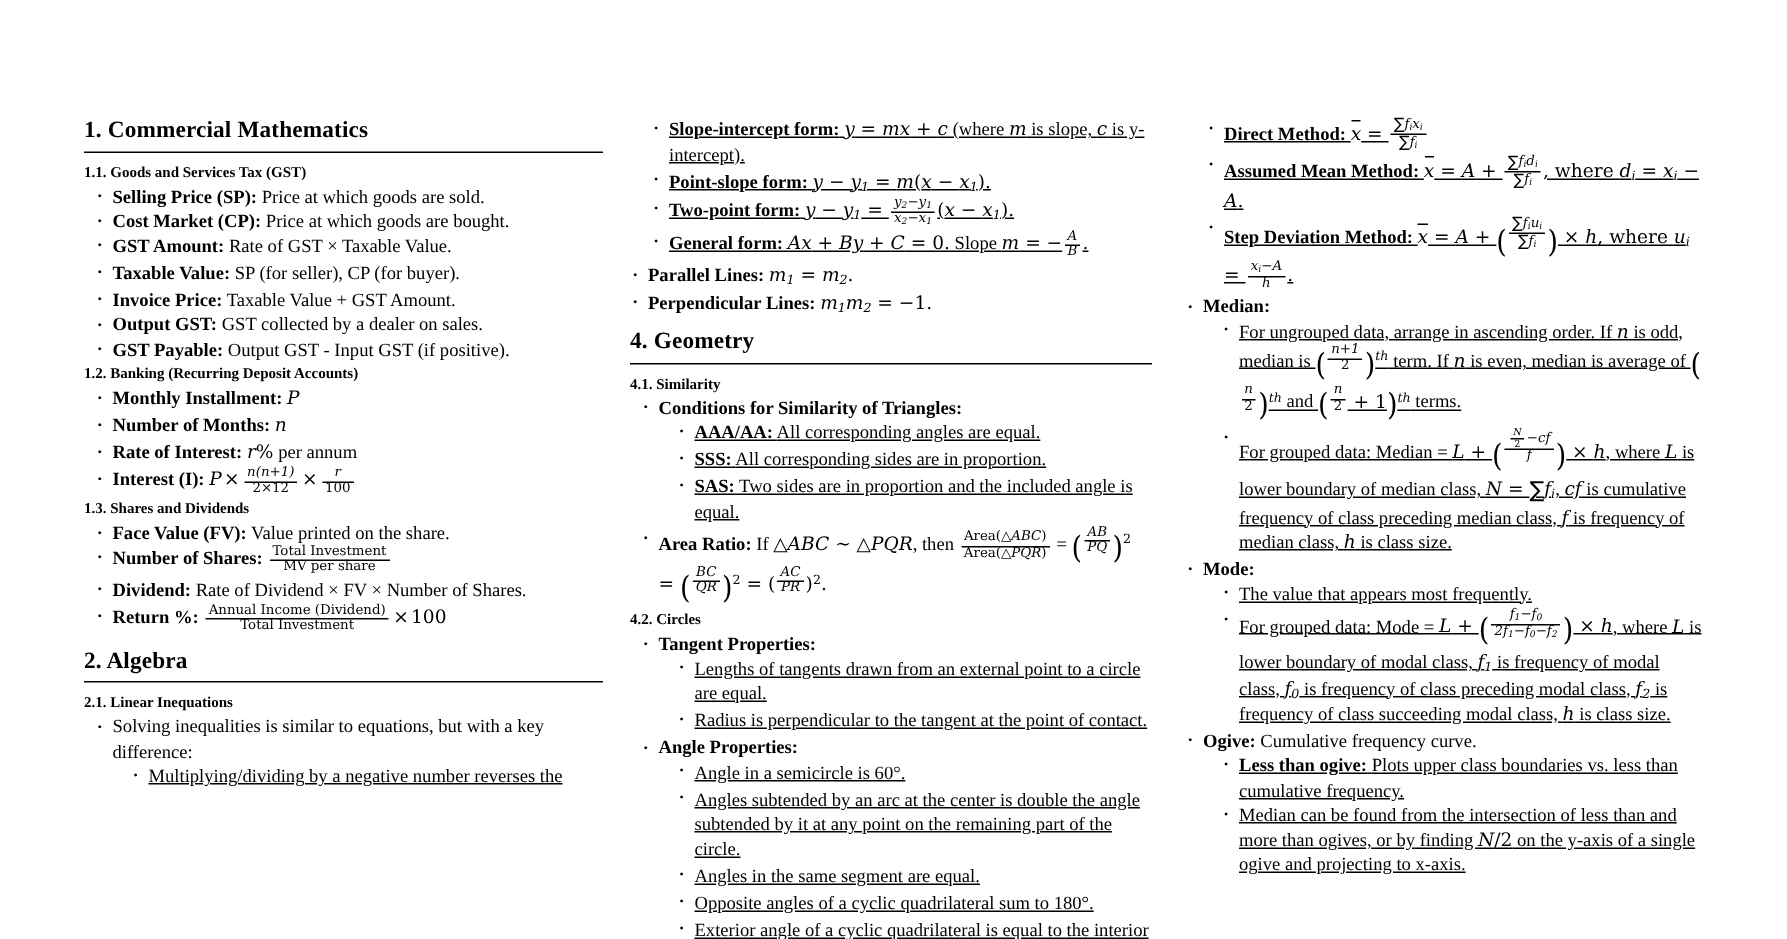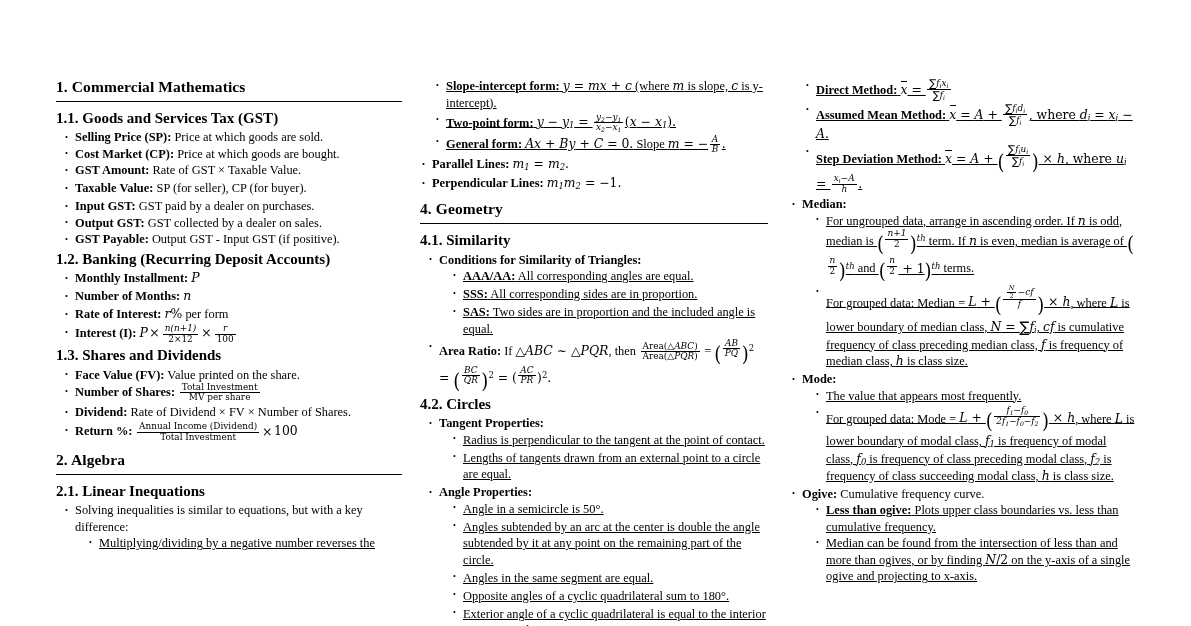--- a/index.html
+++ b/index.html
@@ -13,21 +13,21 @@
   .col-1{left:56px;width:346px;}
   .col-2{left:420px;width:348px;}
   .col-3{left:790px;width:345px;}
 
   h1.sec{
     font-size:15.5px;font-weight:bold;margin:0 0 1px 0;padding:0;
     letter-spacing:.1px;line-height:1.2;
   }
   .rule{border:0;border-top:1.6px solid #000;margin:4px 0 7px 0;height:0;}
   h2.sub{
-    font-size:15px;font-weight:bold;margin:2px 0 1px 0;padding:0;line-height:1.3;font-family:Liberation Serif, serif;
+    font-size:10px;font-weight:bold;margin:2px 0 1px 0;padding:0;line-height:1.3;font-family:Liberation Serif, serif;
   }
 
   ul{list-style:none;margin:0;padding:0;}
   ul.lvl1{padding-left:9px;}
   ul.lvl2{padding-left:14px;text-decoration:underline;}
   li{
     position:relative;font-size:12.4px;line-height:1.33;
     margin:0 0 1.5px 0;padding-left:10px;text-align:left;
   }
   li.tight{margin-bottom:0px;}
@@ -68,30 +68,30 @@
 
     <h1 class="sec">1. Commercial Mathematics</h1>
     <hr class="rule">
 
     <h2 class="sub">1.1. Goods and Services Tax (GST)</h2>
     <ul class="lvl1">
       <li class="tight"><b>Selling Price (SP):</b> <span>Price at which goods are sold.</span></li>
       <li class="tight"><b>Cost Market (CP):</b> <span>Price at which goods are bought.</span></li>
       <li><b>GST Amount:</b> <span>Rate of GST × Taxable Value.</span></li>
       <li><b>Taxable Value:</b> <span>SP (for seller), CP (for buyer).</span></li>
-      <li class="tight"><b>Input GST:</b> <span>GST paid by a dealer on purchases.</span></li>
+      <li class="tight"><b>Invoice Price:</b> <span>Taxable Value + GST Amount.</span></li>
       <li class="tight"><b>Output GST:</b> <span>GST collected by a dealer on sales.</span></li>
       <li><b>GST Payable:</b> <span>Output GST - Input GST (if positive).</span></li>
     </ul>
 
     <h2 class="sub">1.2. Banking (Recurring Deposit Accounts)</h2>
     <ul class="lvl1">
       <li><b>Monthly Installment:</b> <span class="mi">P</span></li>
       <li><b>Number of Months:</b> <span class="mi">n</span></li>
-      <li><b>Rate of Interest:</b> <span class="mi">r</span><span class="mu">%</span> <span>per form</span></li>
+      <li><b>Rate of Interest:</b> <span class="mi">r</span><span class="mu">%</span> <span>per annum</span></li>
       <li><b>Interest (I):</b>
         <span class="mi">P</span><span class="op">×</span><span class="frac"><span class="mi">n(n+1)</span><span class="den mu">2×12</span></span><span class="op">×</span><span class="frac"><span class="mi">r</span><span class="den mu">100</span></span></li>
     </ul>
 
     <h2 class="sub">1.3. Shares and Dividends</h2>
     <ul class="lvl1">
       <li class="tight"><b>Face Value (FV):</b> <span>Value printed on the share.</span></li>
       <li><b>Number of Shares:</b>
         <span class="frac"><span class="mu">Total Investment</span><span class="den mu">MV per share</span></span></li>
       <li><b>Dividend:</b> <span>Rate of Dividend × FV × Number of Shares.</span></li>
@@ -112,20 +112,23 @@
     </ul>
   </div>
 
   <div class="col col-2">
     <ul class="lvl2" style="padding-left:16px;">
       <li>
         <b>Slope-intercept form:</b>
         <span class="mu"><i>y</i> = <i>mx</i> + <i>c</i></span>
         (where <span class="mi">m</span> is slope, <span class="mi">c</span> is y-intercept).</li>
       <li>
+        <b>Point-slope form:</b>
+        <span class="mu"><i>y</i> − <i>y</i><sub>1</sub> = <i>m</i>(<i>x</i> − <i>x</i><sub>1</sub>).</span></li>
+      <li>
         <b>Two-point form:</b>
         <span class="mu"><i>y</i> − <i>y</i><sub>1</sub> = <span class="frac"><span class="mi">y<sub>2</sub>−y<sub>1</sub></span><span class="den mi">x<sub>2</sub>−x<sub>1</sub></span></span>(<i>x</i> − <i>x</i><sub>1</sub>).</span></li>
       <li>
         <b>General form:</b>
         <span class="mu"><i>Ax</i> + <i>By</i> + <i>C</i> = 0.</span> Slope <span class="mu"><i>m</i> = −<span class="frac"><span class="mi">A</span><span class="den mi">B</span></span>.</span></li>
     </ul>
     <ul class="lvl1" style="padding-left:2px;">
       <li>
         <b>Parallel Lines:</b>
         <span class="mu"><i>m</i><sub>1</sub> = <i>m</i><sub>2</sub>.</span></li>
@@ -154,28 +157,28 @@
         <span class="mu"><span class="paren">(</span><span class="frac pfrac"><span class="mi">AB</span><span class="den mi">PQ</span></span><span class="paren">)</span><sup>2</sup>
         = <span class="paren">(</span><span class="frac pfrac"><span class="mi">BC</span><span class="den mi">QR</span></span><span class="paren">)</span><sup>2</sup>
         = (<span class="frac pfrac"><span class="mi">AC</span><span class="den mi">PR</span></span>)<sup>2</sup>.</span></li>
     </ul>
 
     <h2 class="sub">4.2. Circles</h2>
     <ul class="lvl1">
       <li>
         <b>Tangent Properties:</b>
         <ul class="lvl2">
+          <li><span>Lengths of tangents drawn from an external point to a circle are equal.</span></li>
           <li><span>Radius is perpendicular to the tangent at the point of contact.</span></li>
-          <li><span>Lengths of tangents drawn from an external point to a circle are equal.</span></li>
         </ul>
       </li>
       <li>
         <b>Angle Properties:</b>
         <ul class="lvl2">
-          <li><span>Angle in a semicircle is 50°.</span></li>
+          <li><span>Angle in a semicircle is 60°.</span></li>
           <li><span>Angles subtended by an arc at the center is double the angle subtended by it at any point on the remaining part of the circle.</span></li>
           <li><span>Angles in the same segment are equal.</span></li>
           <li><span>Opposite angles of a cyclic quadrilateral sum to 180°.</span></li>
           <li><span>Exterior angle of a cyclic quadrilateral is equal to the interior opposite angle.</span></li>
         </ul>
       </li>
     </ul>
   </div>
 
   <div class="col col-3">

